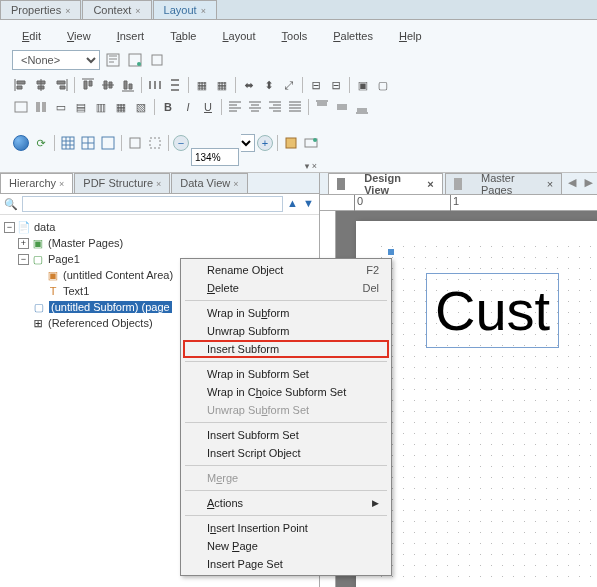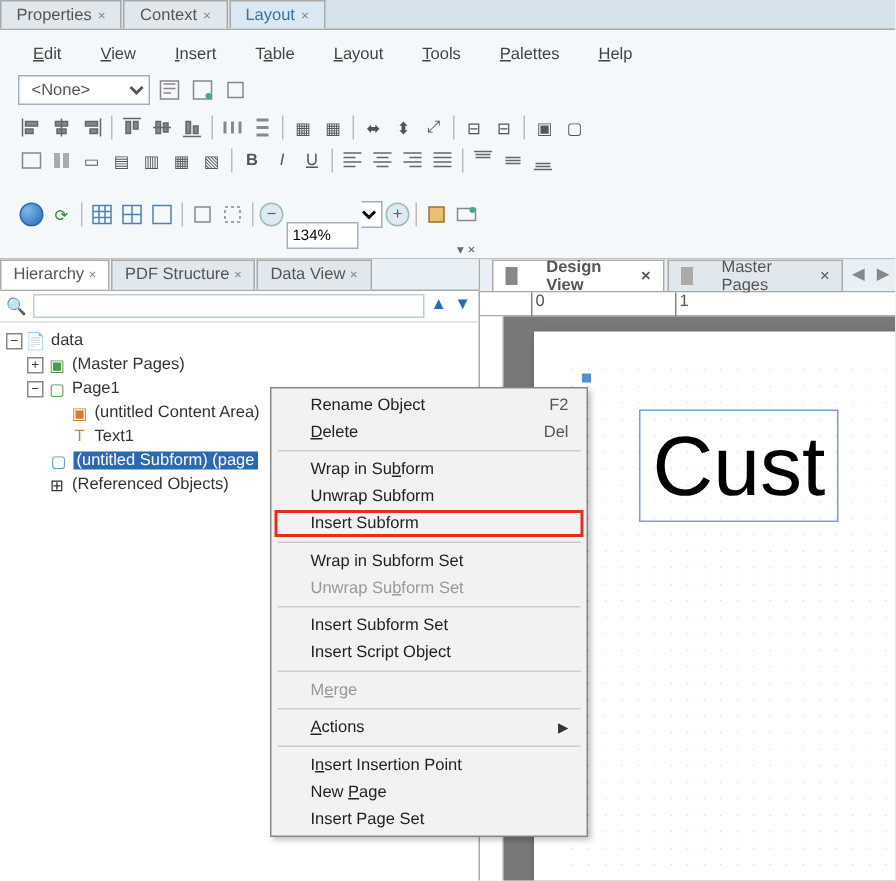--- a/index.html
+++ b/index.html
@@ -413,20 +413,23 @@
   <div class="cm-item">
       <span>Unwrap Subform</span>
     </div>
   <div class="cm-item highlighted">
       <span>Insert Subform</span>
     </div>
   <div class="cm-sep"></div>
   <div class="cm-item">
       <span>Wrap in Subform Set</span>
     </div>
+  <div class="cm-item">
+      <span>Wrap in C<u>h</u>oice Subform Set</span>
+    </div>
   <div class="cm-item disabled">
       <span>Unwrap Su<u>b</u>form Set</span>
     </div>
   <div class="cm-sep"></div>
   <div class="cm-item">
       <span>Insert Subform Set</span>
     </div>
   <div class="cm-item">
       <span>Insert Script Object</span>
     </div>

